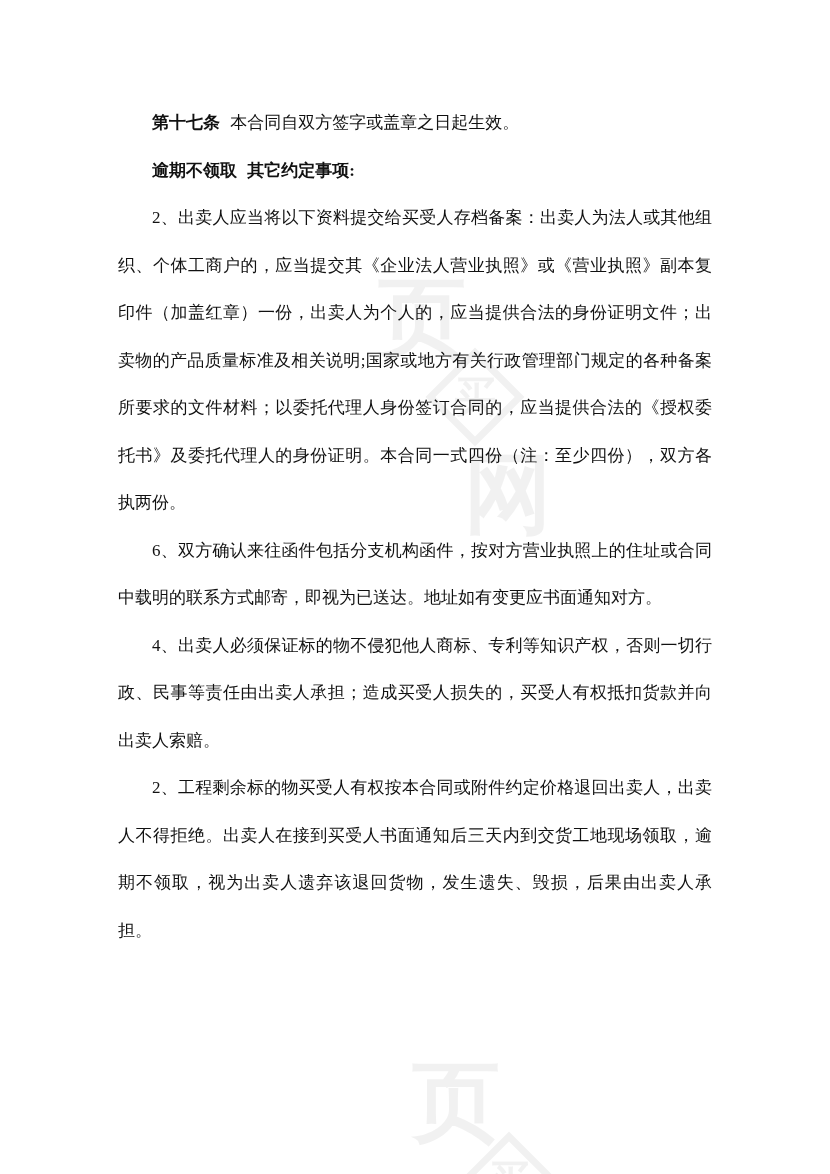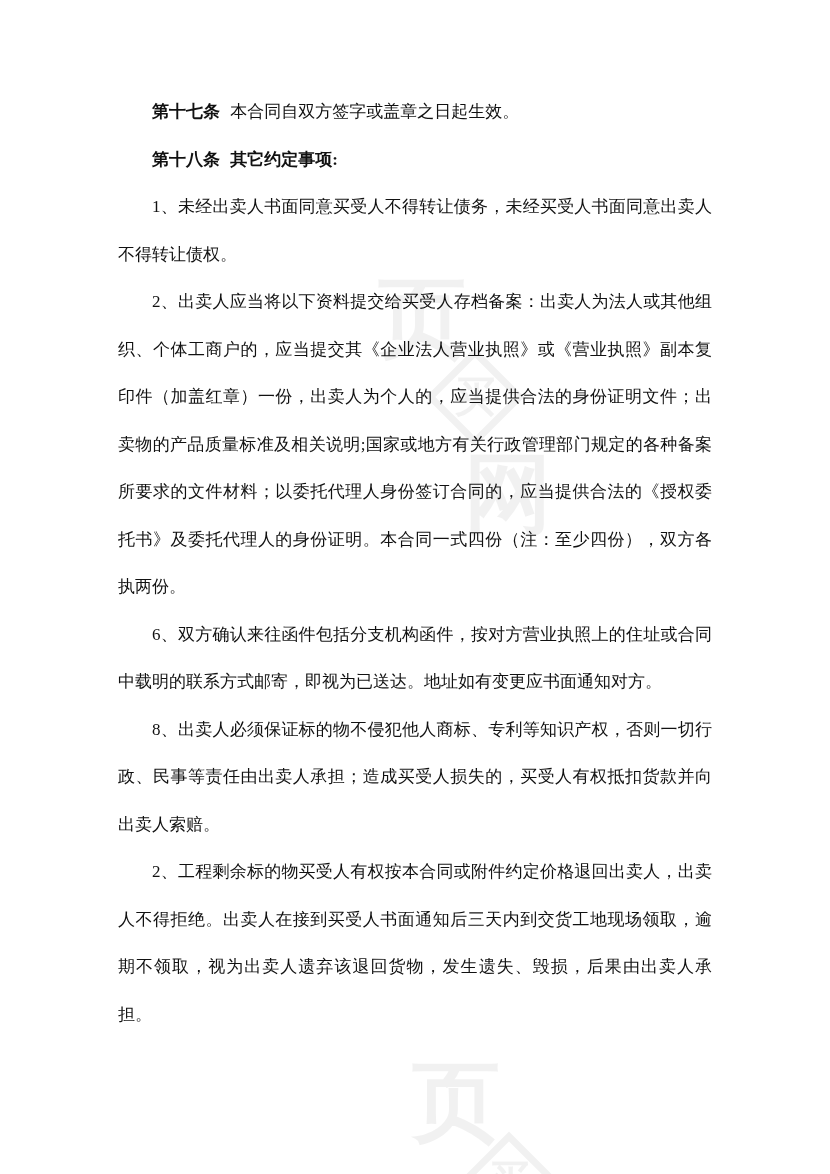--- a/index.html
+++ b/index.html
@@ -9,21 +9,21 @@
     color: #111111;
     font-family: "Liberation Serif", "DejaVu Serif", serif;
     position: relative;
     overflow: hidden;
   }
   .page { position: absolute; inset: 0; background: #ffffff; }
 
   .content {
     position: absolute;
     left: 118px;
-    top: 88px;
+    top: 99px;
     width: 594px;
     font-size: 17px;
     line-height: 47.5px;
     text-align: justify;
     z-index: 2;
   }
   .para { text-indent: 2em; margin: 0; }
   .clause-no { font-weight: bold; padding-right: 0.6em; }
   .clause-title { font-weight: bold; margin-top: 44px; }
 
@@ -85,24 +85,23 @@
 
   </div>
 
   <div class="content">
 
     <p class="para">
       <strong class="clause-no">第十七条</strong><span>本合同自双方签字或盖章之日起生效。</span>
     </p>
 
     <p class="para">
-      <strong class="clause-no">第十八条</strong><span class="clause-title">其它约定事项:</span>
+      <strong class="clause-no">逾期不领取</strong><span class="clause-title">其它约定事项:</span>
     </p>
 
-    <p class="para">1、未经出卖人书面同意买受人不得转让债务，未经买受人书面同意出卖人不得转让债权。</p>
     <p class="para">2、出卖人应当将以下资料提交给买受人存档备案：出卖人为法人或其他组织、个体工商户的，应当提交其《企业法人营业执照》或《营业执照》副本复印件（加盖红章）一份，出卖人为个人的，应当提供合法的身份证明文件；出卖物的产品质量标准及相关说明;国家或地方有关行政管理部门规定的各种备案所要求的文件材料；以委托代理人身份签订合同的，应当提供合法的《授权委托书》及委托代理人的身份证明。本合同一式四份（注：至少四份），双方各执两份。</p>
     <p class="para">6、双方确认来往函件包括分支机构函件，按对方营业执照上的住址或合同中载明的联系方式邮寄，即视为已送达。地址如有变更应书面通知对方。</p>
-    <p class="para">8、出卖人必须保证标的物不侵犯他人商标、专利等知识产权，否则一切行政、民事等责任由出卖人承担；造成买受人损失的，买受人有权抵扣货款并向出卖人索赔。</p>
+    <p class="para">4、出卖人必须保证标的物不侵犯他人商标、专利等知识产权，否则一切行政、民事等责任由出卖人承担；造成买受人损失的，买受人有权抵扣货款并向出卖人索赔。</p>
     <p class="para">2、工程剩余标的物买受人有权按本合同或附件约定价格退回出卖人，出卖人不得拒绝。出卖人在接到买受人书面通知后三天内到交货工地现场领取，逾期不领取，视为出卖人遗弃该退回货物，发生遗失、毁损，后果由出卖人承担。</p>
 
   </div>
 
 </div>
 
 </body></html>

